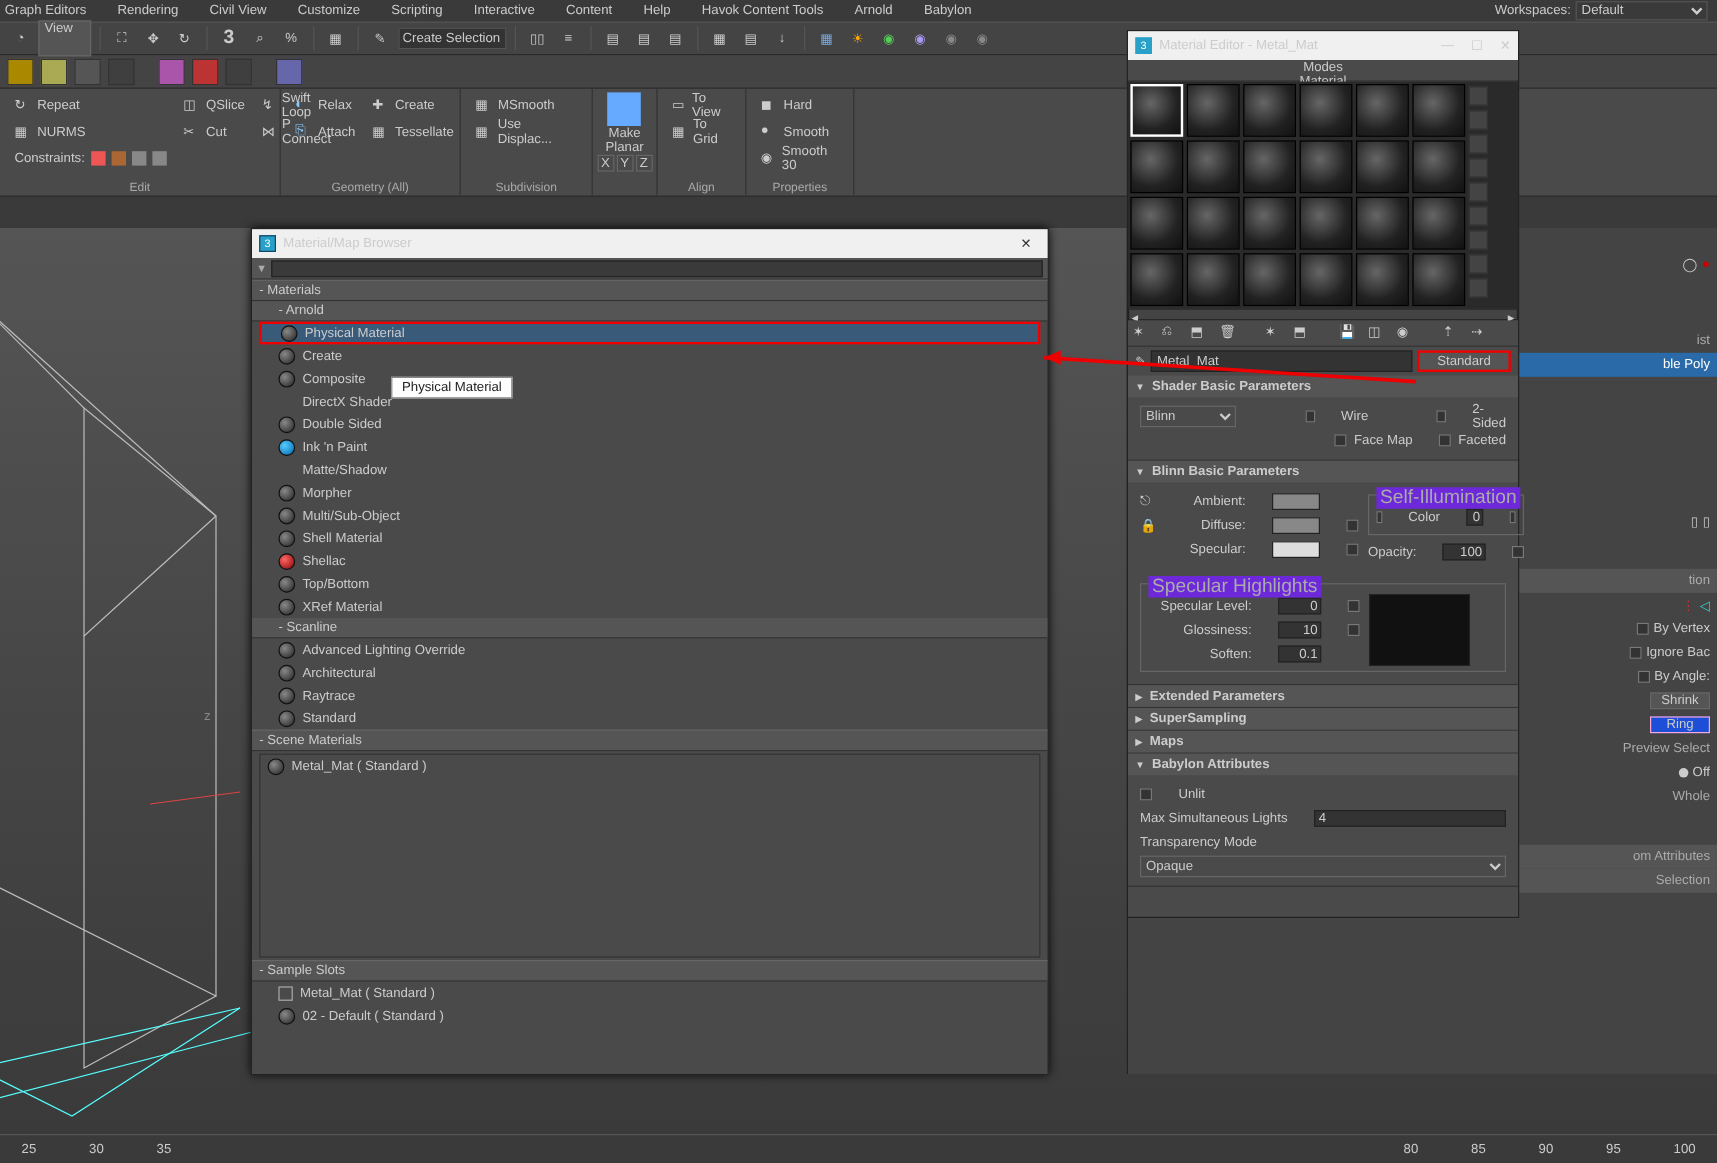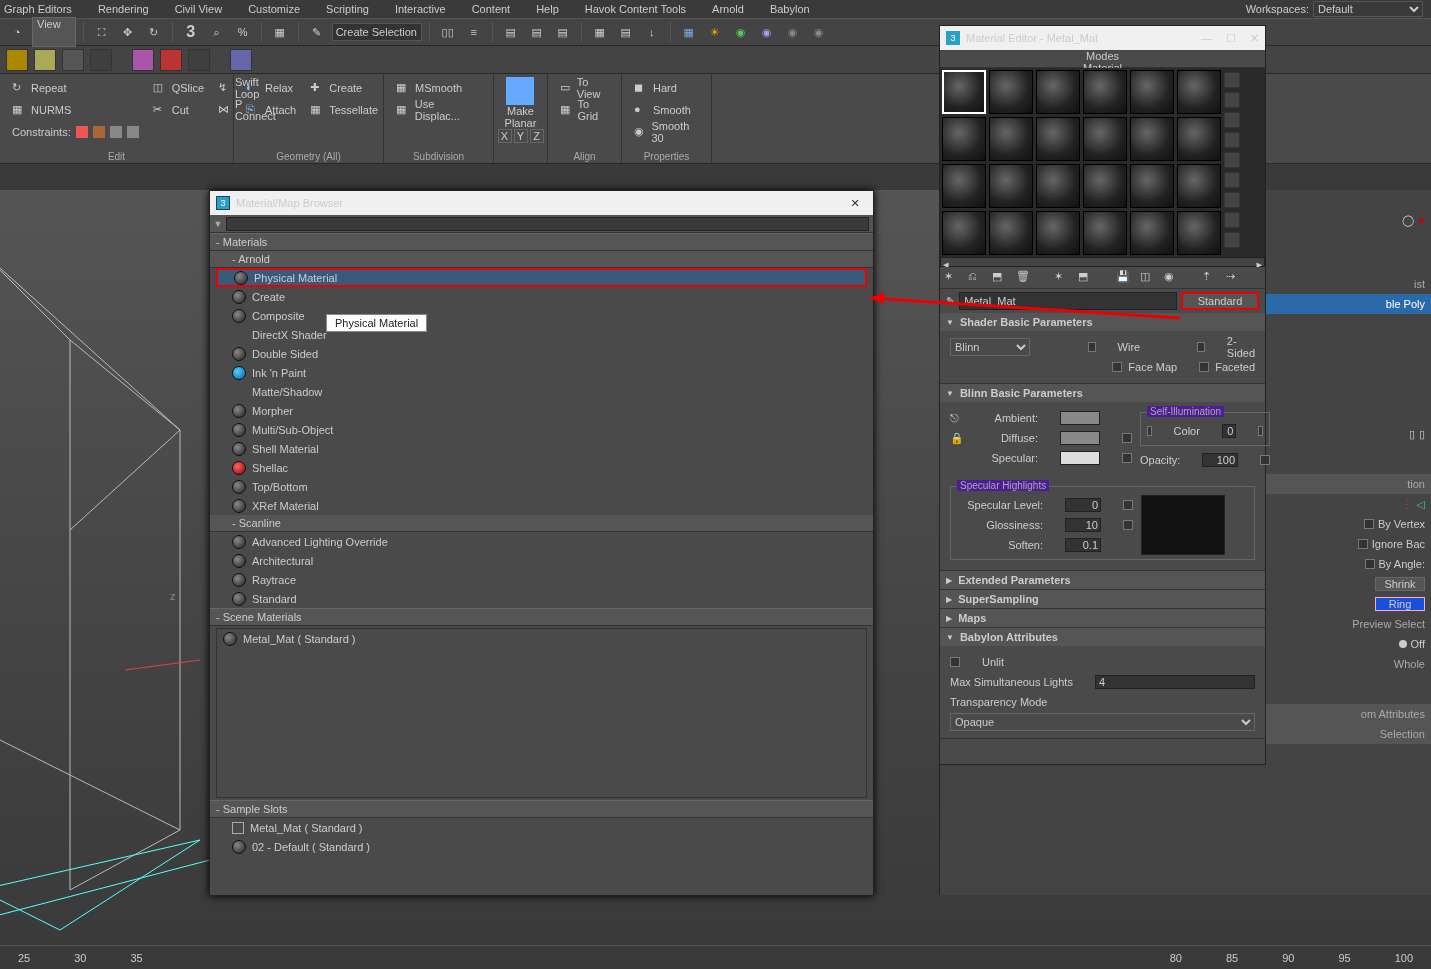--- a/index.html
+++ b/index.html
@@ -64,21 +64,21 @@
 .rhead { background:#555; height:18px; display:flex; align-items:center; padding:0 6px; gap:6px; }
 .rhead .arr { font-size:8px; }
 .rbody { padding:6px 10px; }
 .row { display:flex; align-items:center; gap:22px; height:20px; }
 .swatch { width:40px; height:14px; background:#888; border:1px solid #222; }
 .swatch.dark { background:#111; }
 .spin { width:36px; height:14px; background:#333; border:1px solid #222; text-align:right; padding-right:2px; }
 select.dd2 { background:#4a4a4a; border:1px solid #666; color:#ccc; width:110px; height:18px; }
 .chk { width:10px; height:10px; border:1px solid #777; background:#333; display:inline-block; }
 .fieldset { position:relative; border:1px solid #666; padding:8px 6px 4px 6px; margin:4px 0; }
-.fieldset .leg { position:absolute; top:-7px; left:6px; background:#4c1d95; padding:0 3px; font-size:10px; color:#aaa; }
+.fieldset .leg { position:absolute; top:-7px; left:6px; background:#6d28d9; padding:0 3px; font-size:16px; color:#aaa; }
 .redarrow { position:absolute; pointer-events:none; }
 
 .sidehint { position:absolute; right:0; top:190px; width:492px; height:705px; background:#444; border-left:1px solid #222; }
 .sh-row { height:20px; display:flex; align-items:center; justify-content:flex-end; padding-right:6px; gap:4px; color:#aaa; }
 </style>
 </head>
 <body>
 
 <div class="menubar">
   <span>Graph Editors</span>

